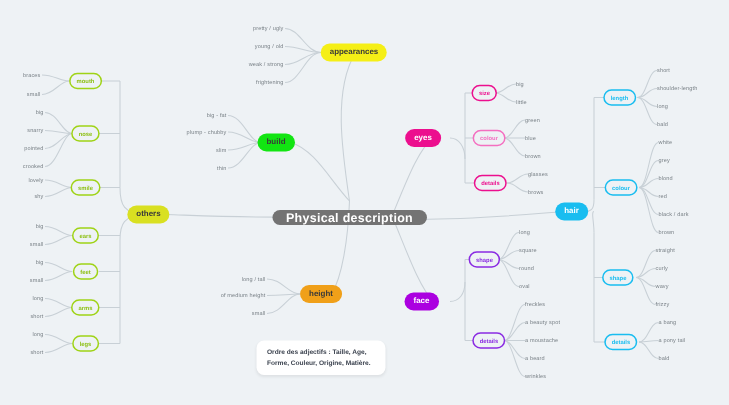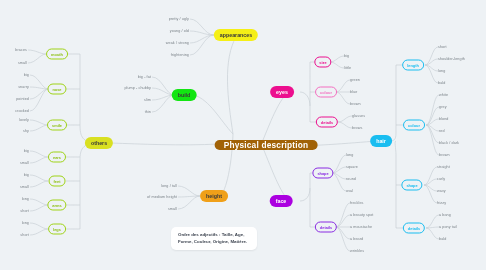--- a/index.html
+++ b/index.html
@@ -7,22 +7,22 @@
     width:486px;height:270px;overflow:hidden;
     background:#eef2f5;
     font-family:"Liberation Sans", sans-serif;
   }
   #canvas{position:relative;width:486px;height:270px;}
   svg.links{position:absolute;left:0;top:0;width:486px;height:270px;}
   .node{position:absolute;transform:translate(-50%,-50%);
         white-space:nowrap;text-align:center;box-sizing:border-box;}
   
   .central{
-    background:#a16207;color:#fff;border-radius:11px;
-    font-size:8.3px;font-weight:bold;padding:0 9px;letter-spacing:.2px;margin-left:33px;
+    background:#737373;color:#fff;border-radius:11px;
+    font-size:8.3px;font-weight:bold;padding:0 9px;letter-spacing:.2px;
   }
   
   .l1{border-radius:9px;font-size:5.3px;font-weight:bold;padding:3px 6px;color:#3a3a3a;}
   .l1.yellow{background:#f5ef16;}
   .l1.olive{background:#d9e021;}
   .l1.green{background:#12e512;}
   .l1.orange{background:#f0a019;}
   .l1.magenta{background:#ec0f8e;color:#fff;}
   .l1.purple{background:#ab00e0;color:#fff;}
   .l1.cyan{background:#19bdf0;color:#fff;}

